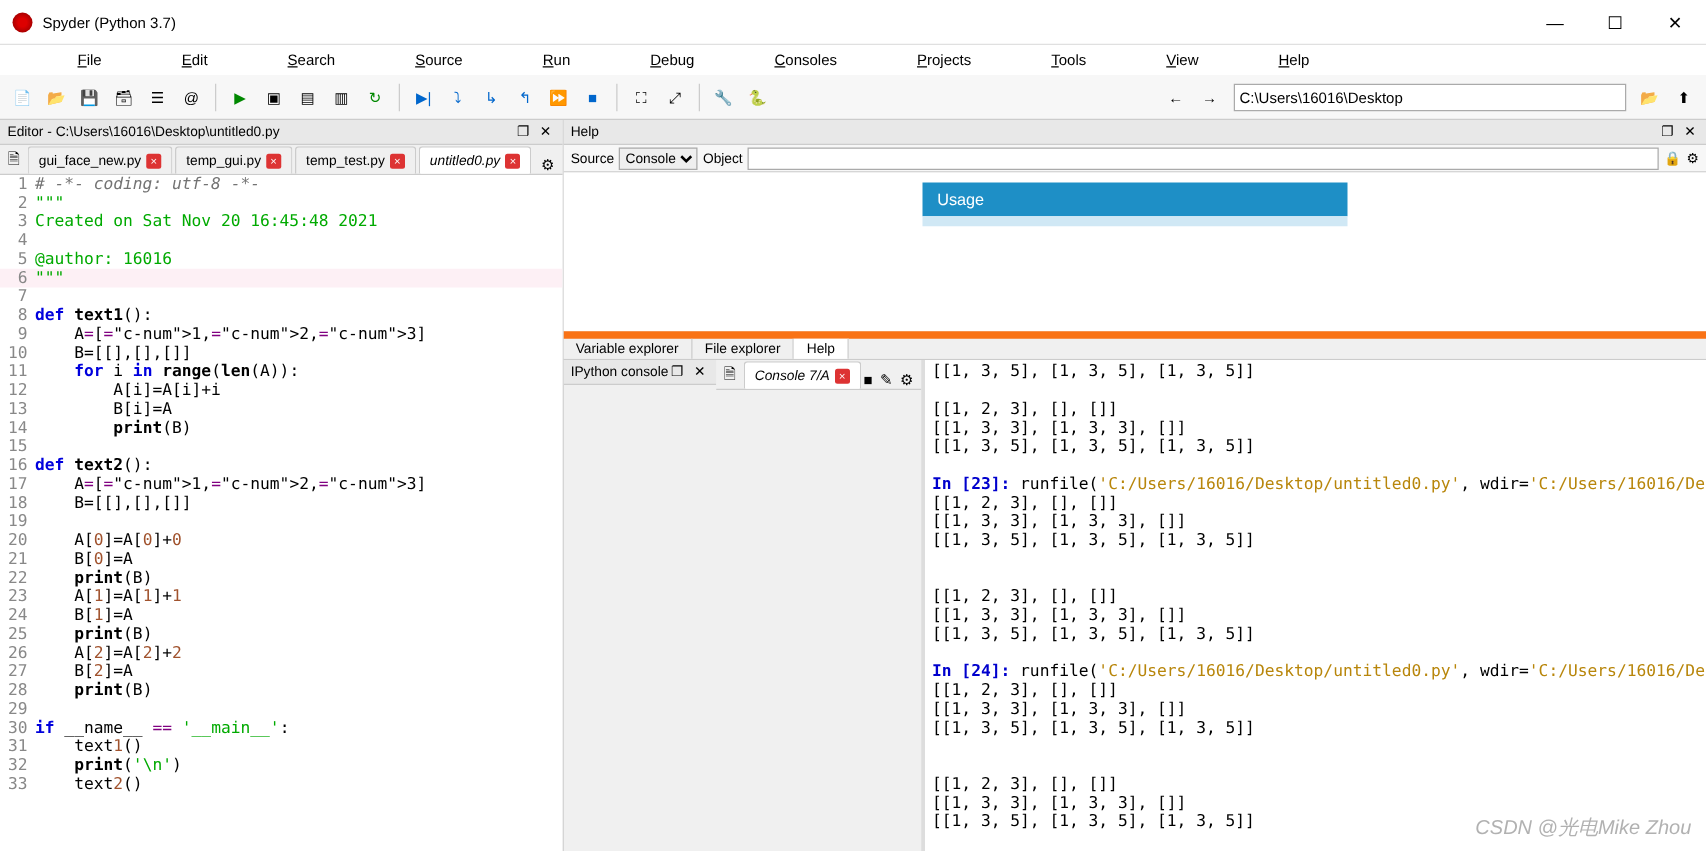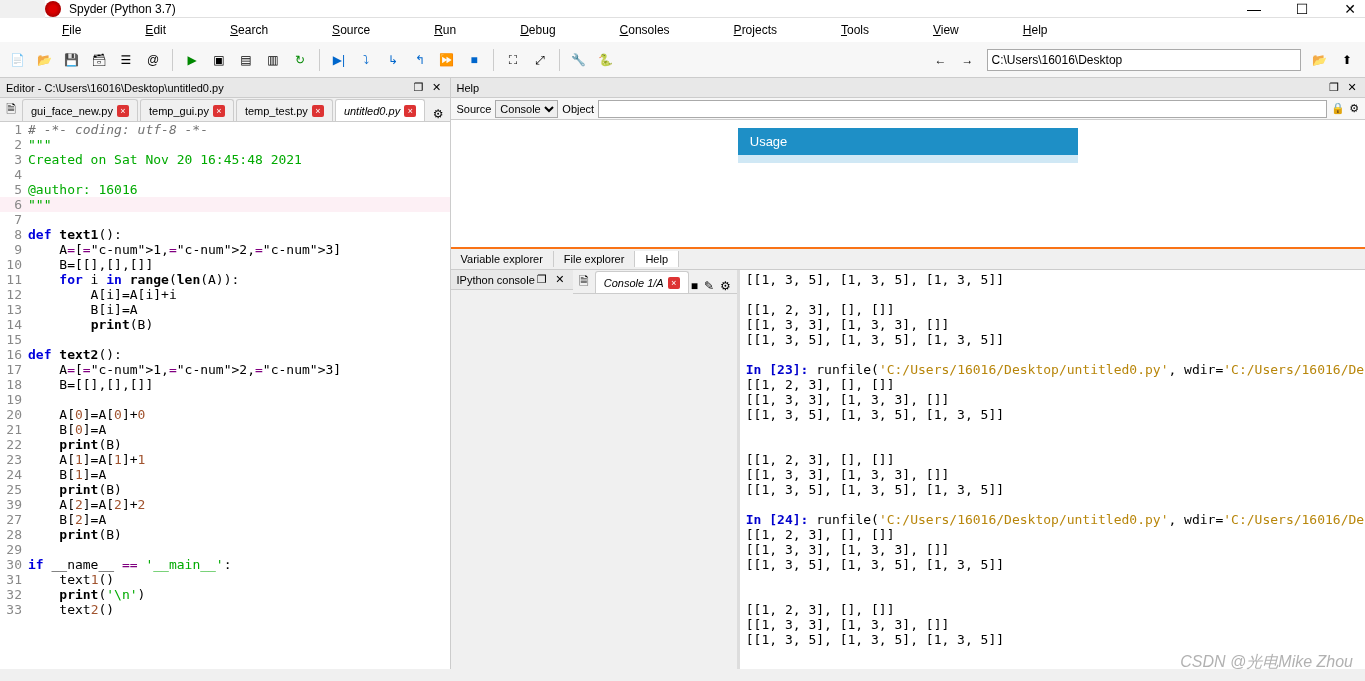--- a/index.html
+++ b/index.html
@@ -1,17 +1,17 @@
 <!DOCTYPE html>
 <html><head>
 <meta charset="utf-8">
 <style>
 * { box-sizing: border-box; margin: 0; padding: 0; }
 body { font-family: "Segoe UI", Tahoma, sans-serif; font-size: 12px; background: #f0f0f0; overflow: hidden; width: 1365px; height: 681px; position: relative; }
-.titlebar { height: 18px; display: flex; align-items: center; padding: 0 0; background: #fff; border-bottom: 1px solid #e0e0e0; margin-left: 45px; }
+.titlebar { height: 36px; display: flex; align-items: center; padding: 0 10px; background: #fff; border-bottom: 1px solid #e0e0e0; }
 .titlebar .logo { width: 16px; height: 16px; background: radial-gradient(circle,#d00 30%,#a00 70%); border-radius: 50%; margin-right: 8px; }
 .titlebar .title { flex: 1; font-size: 12px; }
 .winbtns { display: flex; gap: 18px; }
 .winbtn { width: 30px; text-align: center; font-size: 14px; cursor: pointer; }
 .menubar { height: 24px; display: flex; align-items: center; padding: 0 6px; background: #fff; }
 .menubar span { padding: 2px 8px; cursor: pointer; margin-left: 48px; }
 .menubar span u { text-decoration: underline; }
 .toolbar { height: 36px; display: flex; align-items: center; padding: 0 6px; background: #f7f7f7; border-bottom: 1px solid #ccc; gap: 3px; }
 .tbtn { width: 24px; height: 24px; display: flex; align-items: center; justify-content: center; cursor: pointer; border: 1px solid transparent; border-radius: 2px; }
 .tsep { width: 1px; height: 22px; background: #ccc; margin: 0 4px; }
@@ -41,21 +41,21 @@
 .c-num { color: #a0522d; }
 .c-op { color: #800080; }
 .help-area { height: 192px; display: flex; flex-direction: column; border-bottom: 1px solid #ccc; }
 .srcbar { height: 22px; display: flex; align-items: center; padding: 0 6px; gap: 4px; background: #f7f7f7; border-bottom: 1px solid #ccc; font-size: 11px; }
 .srcbar select, .srcbar input { border: 1px solid #aaa; font-size: 11px; height: 18px; }
 .srcbar input { flex: 1; padding: 0 4px; }
 .usage-box { flex: 1; display: flex; align-items: flex-start; justify-content: center; padding-top: 8px; background: #fff; }
 .usage-card { width: 340px; height: 46px; }
 .usage-title { background: #1e8fc6; color: #fff; padding: 6px 12px; font-size: 13px; }
 .usage-body { height: 8px; background: #d0e8f5; }
-.subtabs { height: 22px; display: flex; align-items: center; background: #f0f0f0; border-top: 2px solid #f97316; }
+.subtabs { height: 22px; display: flex; align-items: center; background: #f0f0f0; border-top: 6px solid #f97316; }
 .subtab { padding: 2px 10px; border-right: 1px solid #ccc; cursor: pointer; font-size: 11px; }
 .subtab.active { background: #fff; }
 .ipy { flex: 1; display: flex; flex-direction: row; }
 .ipytabs { height: 24px; display: flex; align-items: flex-end; background: #f0f0f0; border-bottom: 1px solid #ccc; }
 .ipytabs .icons { margin-left: auto; display: flex; gap: 6px; margin-right: 6px; }
 .console { flex: 1; background: #fff; font-family: Consolas, monospace; font-size: 13px; padding: 2px 6px; overflow: auto; border-left: 3px solid #ddd; }
 .cln { white-space: pre; }
 .c-in { color: #0000cd; font-weight: bold; }
 .c-path { color: #b8860b; }
 .watermark { position: absolute; bottom: 8px; right: 12px; color: rgba(100,100,100,0.5); font-size: 16px; font-style: italic; }
@@ -245,21 +245,21 @@
         </div>
         <div class="edline">
           <div class="gut">24</div>
           <div class="code">    B[<span class="c-num">1</span>]=A</div>
         </div>
         <div class="edline">
           <div class="gut">25</div>
           <div class="code">    <span class="c-def">print</span>(B)</div>
         </div>
         <div class="edline">
-          <div class="gut">39</div>
+          <div class="gut">26</div>
           <div class="code">    A[<span class="c-num">2</span>]=A[<span class="c-num">2</span>]+<span class="c-num">2</span></div>
         </div>
         <div class="edline">
           <div class="gut">27</div>
           <div class="code">    B[<span class="c-num">2</span>]=A</div>
         </div>
         <div class="edline">
           <div class="gut">28</div>
           <div class="code">    <span class="c-def">print</span>(B)</div>
         </div>
@@ -320,21 +320,21 @@
       <div class="panehdr">
         <span class="title">IPython console</span>
         <div class="icons">
           <span class="ic">❐</span>
           <span class="ic">✕</span>
         </div>
       </div>
       <div class="ipytabs" id="ipytabs">
         <div class="browse-ic">🗎</div>
       <div class="tab active">
-            <span>Console 1/A</span>
+            <span>Console 7/A</span>
             <span class="x">×</span>
           </div>
           <div class="icons">
             <span>■</span>
             <span>✎</span>
             <span>⚙</span>
           </div>
         </div>
       <div class="console" id="console">
           <div class="cln">[[1, 3, 5], [1, 3, 5], [1, 3, 5]]</div>

